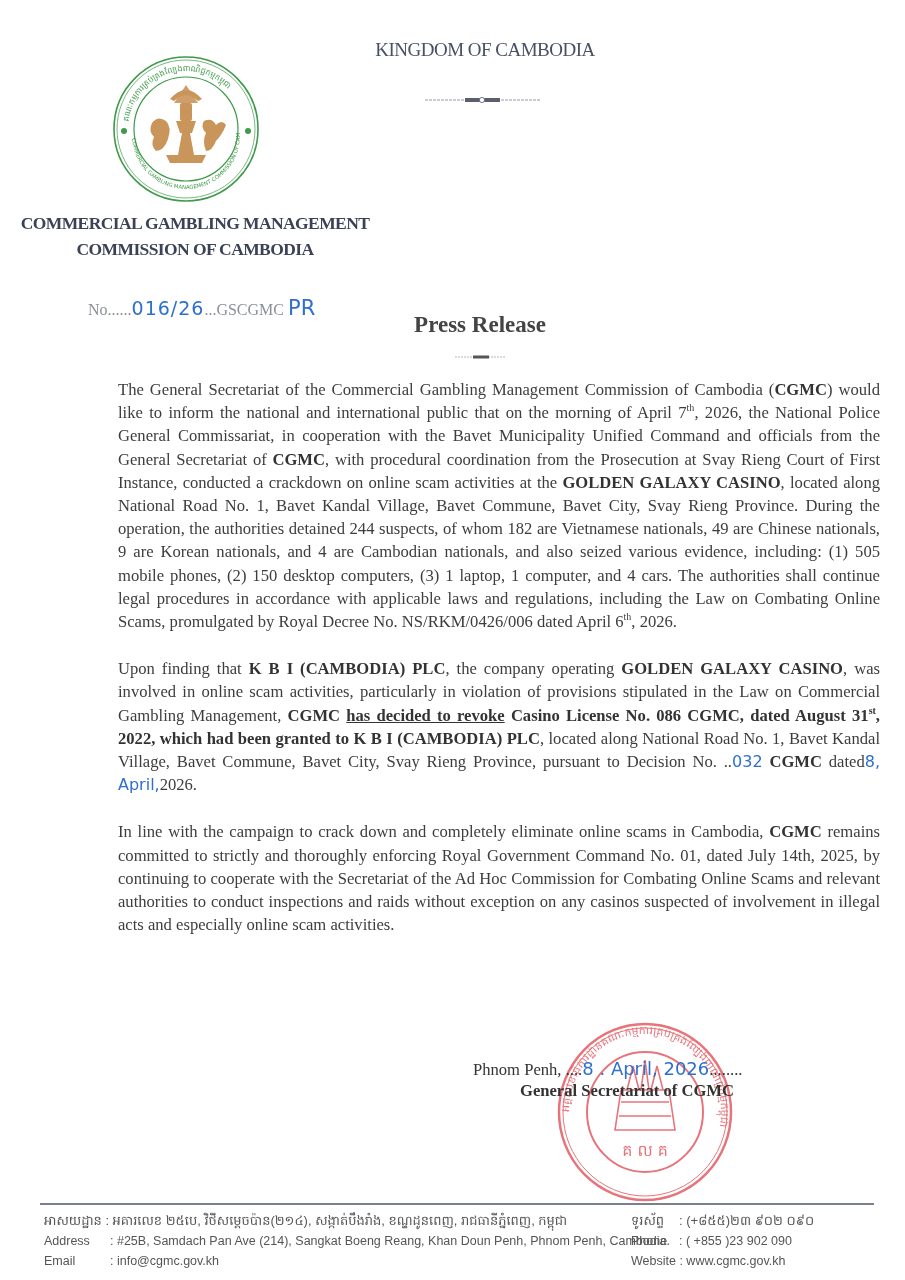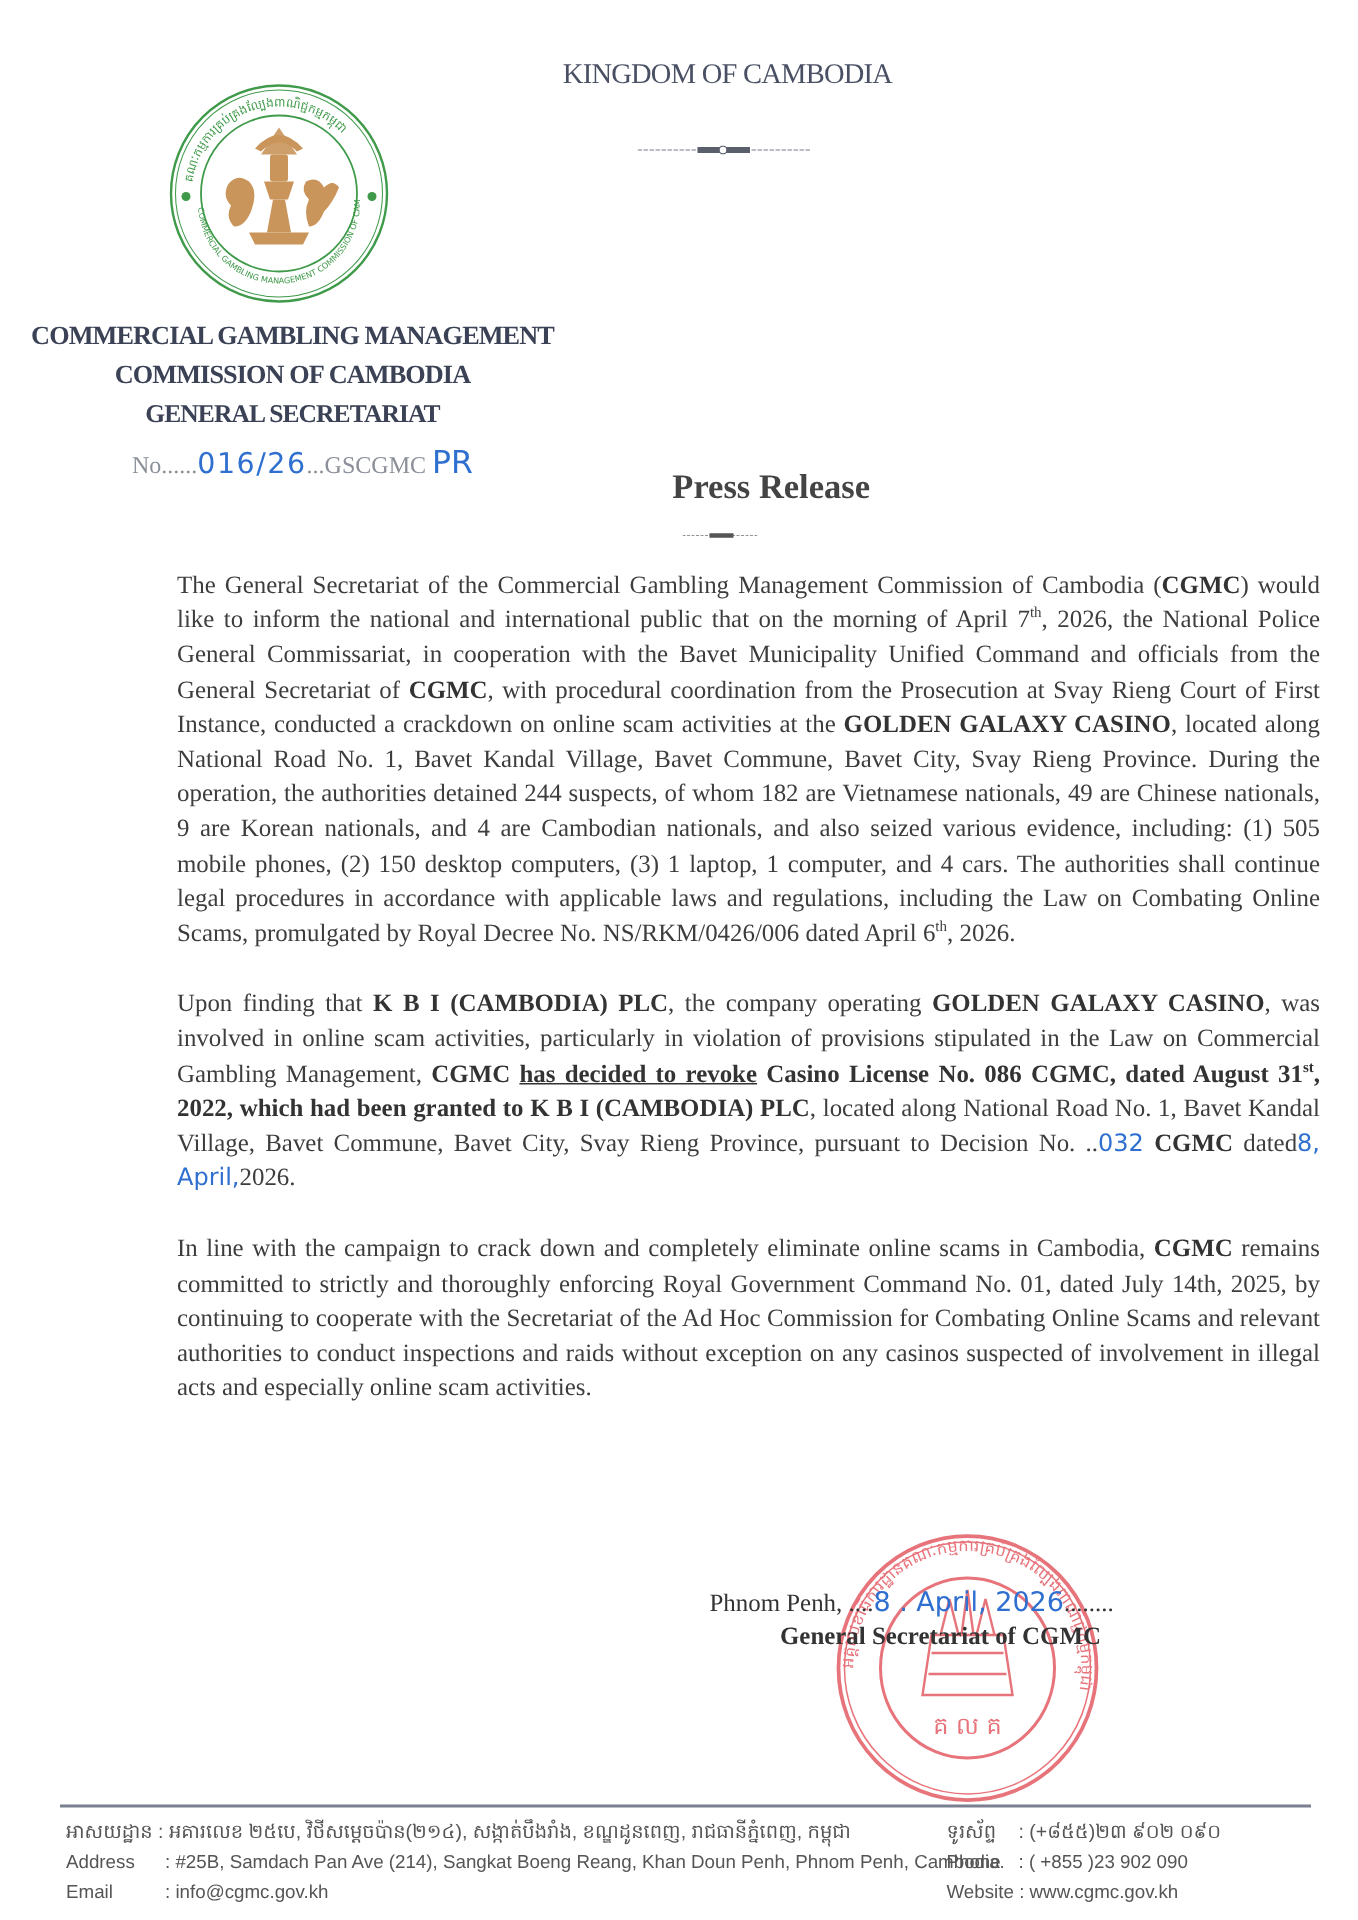--- a/index.html
+++ b/index.html
@@ -14,21 +14,21 @@
   .org-line3 { font-size: 17px; line-height: 28px; }
   .ref-no { position: absolute; left: 88px; top: 296px; font-size: 16px; color: #8a8f98; }
   .ref-no .hand { font-family: "DejaVu Sans", sans-serif; color: #2e6fcf; font-size: 19px; letter-spacing: 1px; }
   .ref-no .hand-pr { font-family: "DejaVu Sans", sans-serif; color: #2e6fcf; font-size: 21px; margin-left: 4px; }
 
   .kingdom { position: absolute; left: 350px; top: 38px; width: 270px; text-align: center; color: #4a5064; font-weight: normal; }
   .kingdom .k1 { font-size: 19px; letter-spacing: -0.5px; line-height: 24px; }
   .kingdom .k2 { font-size: 19px; line-height: 26px; padding-left: 6px; }
   .ornament { position: absolute; left: 425px; top: 97px; width: 115px; height: 6px; }
 
-  .title { position: absolute; left: 380px; top: 312px; width: 200px; text-align: right; font-size: 23px; font-weight: bold; color: #444; }
+  .title { position: absolute; left: 380px; top: 312px; width: 200px; text-align: center; font-size: 23px; font-weight: bold; color: #444; }
   .title-orn { position: absolute; left: 455px; top: 355px; width: 50px; height: 4px; }
 
   .body-text { position: absolute; left: 118px; top: 378px; width: 762px; font-size: 16.6px; line-height: 23.2px; text-align: justify; color: #3d3d3d; }
   .body-text p { margin-bottom: 24px; }
   .body-text b { color: #333; }
   .body-text sup { font-size: 10px; line-height: 0; }
   .hand-in { font-family: "DejaVu Sans", sans-serif; color: #2e6fcf; font-size: 16px; }
   .u { text-decoration: underline; }
 
   .sign-place { position: absolute; left: 473px; top: 1058px; font-size: 16.6px; color: #333; white-space: nowrap; }
@@ -64,21 +64,20 @@
     <path d="M70,78 L78,78 L82,100 L66,100 Z"></path>
     <path d="M40,68 Q46,60 54,66 Q60,72 56,84 Q52,96 44,96 Q38,90 42,82 Q36,76 40,68 Z"></path>
     <path d="M92,66 Q100,62 104,70 Q110,64 114,70 Q110,80 104,86 Q100,96 94,96 Q90,86 94,78 Q88,72 92,66 Z"></path>
     <path d="M54,100 L94,100 L90,108 L58,108 Z"></path>
   </g>
 </svg>
 
 <div class="org-block">
   <div class="org-line1">COMMERCIAL GAMBLING MANAGEMENT</div>
   <div class="org-line2">COMMISSION OF CAMBODIA</div>
-  <div class="org-line3">GENERAL SECRETARIAT</div>
 </div>
 
 <div class="ref-no">
   <span>No......</span><span class="hand">016/26</span><span>...GSCGMC</span><span class="hand-pr">PR</span>
 </div>
 
 <div class="kingdom">
   <div class="k1">KINGDOM OF CAMBODIA</div>
 </div>
 <svg class="ornament" viewBox="0 0 115 6">

